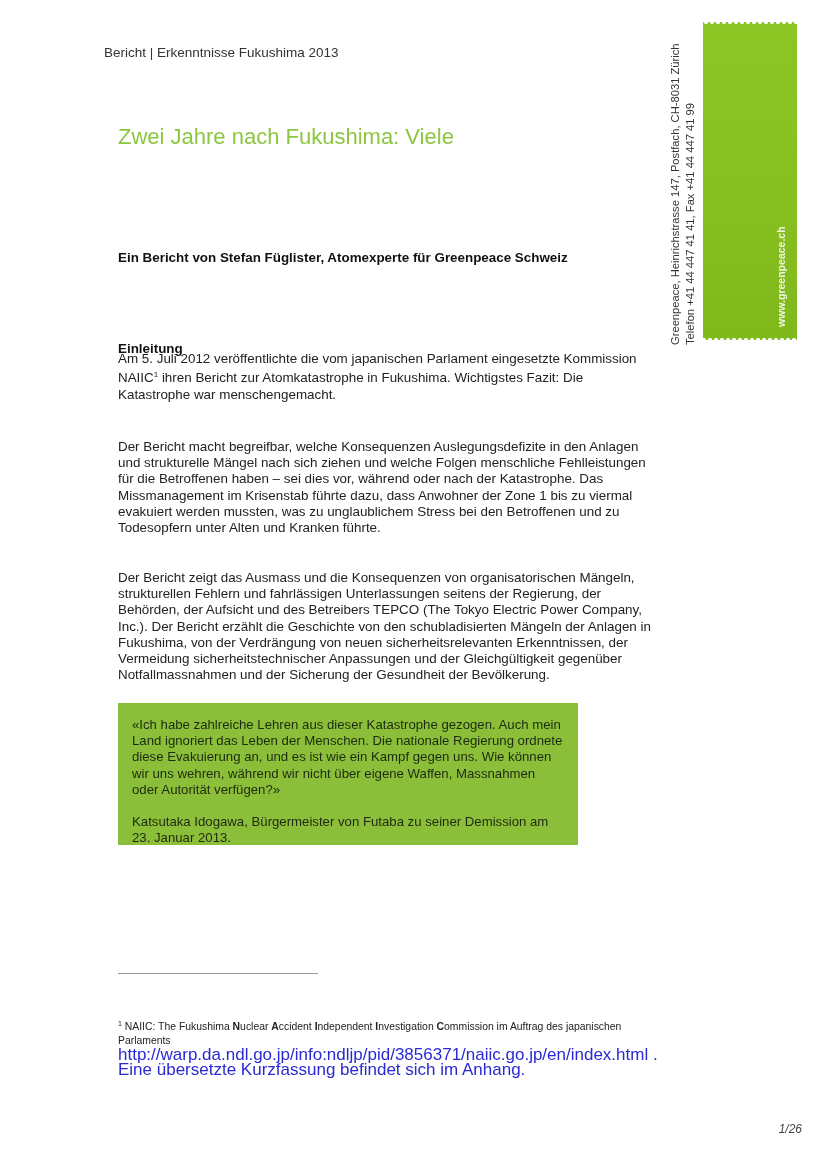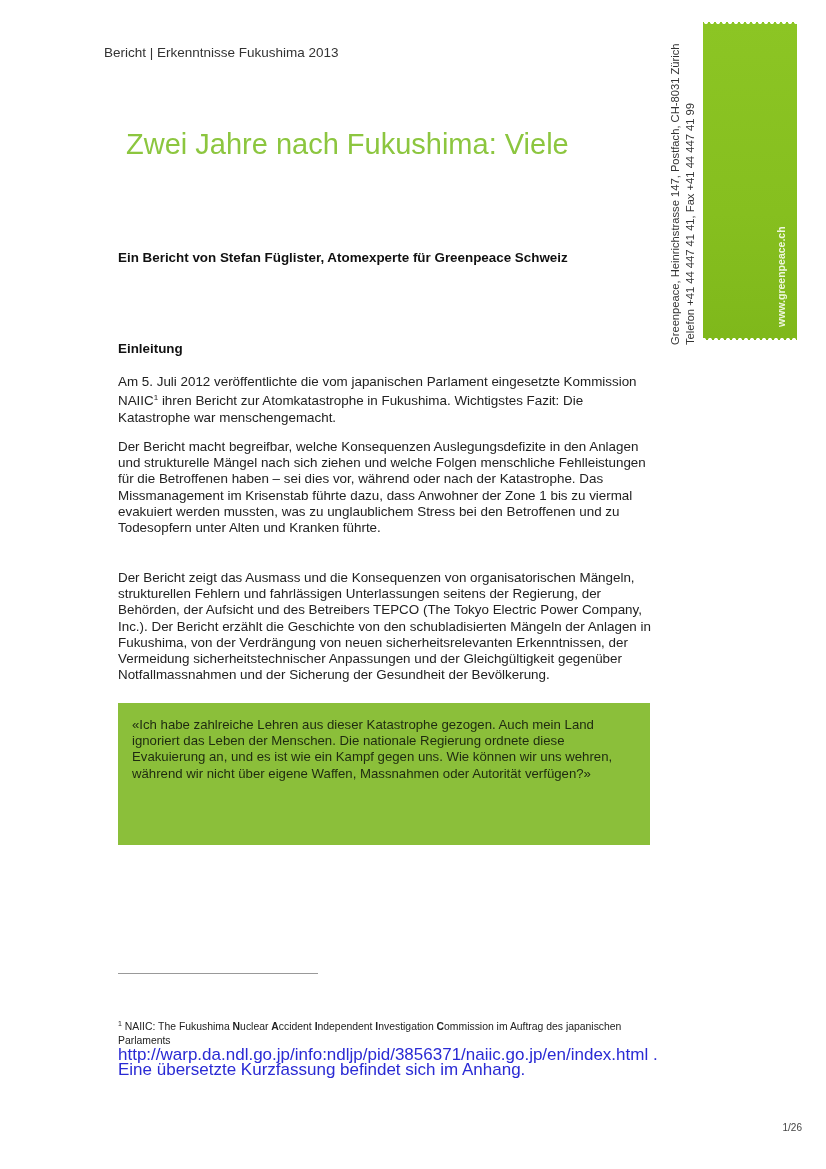--- a/index.html
+++ b/index.html
@@ -7,40 +7,40 @@
     width: 826px; height: 1169px; position: relative; overflow: hidden;
     background: #ffffff; color: #1a1a1a;
     font-family: "Liberation Sans", sans-serif;
   }
   .header {
     position: absolute; left: 104px; top: 45px;
     font-size: 13.5px; color: #333;
   }
   .title {
     position: absolute; left: 118px; top: 117px; width: 500px;
-    font-size: 29px; line-height: 39px; color: #8cc63f; font-weight: normal; margin: 8px;
+    font-size: 22px; line-height: 39px; color: #8cc63f; font-weight: normal; margin: 0;
   }
   .subtitle {
     position: absolute; left: 118px; top: 250px;
     font-size: 13.4px; font-weight: bold; color: #111;
   }
   .section-heading {
     position: absolute; left: 118px; top: 341px;
     font-size: 13.4px; font-weight: bold; color: #111;
   }
   .para {
     position: absolute; left: 118px; width: 534px;
     font-size: 13.4px; line-height: 16.2px; color: #222; margin: 0;
   }
   .para sup { font-size: 8px; }
-  #p1 { top: 374px; }
+  #p1 { top: 351px; }
   #p2 { top: 439px; }
   #p3 { top: 554px; margin-top: 16px; }
   .quote-box {
-    position: absolute; left: 118px; top: 703px; width: 532px; height: 142px;
+    position: absolute; left: 118px; top: 703px; width: 460px; height: 142px;
     background: #8bbf3a; box-sizing: border-box; padding: 14px 14px 0 14px;
     font-size: 13.2px; line-height: 16.2px; color: #1e2a10;
   }
   .quote-box p { margin: 0 0 16px 0; }
   .footnote-rule {
     position: absolute; left: 118px; top: 973px; width: 200px; height: 1px; background: #999;
   }
   .footnote {
     position: absolute; left: 118px; top: 1017px; width: 540px;
     font-size: 10.4px; line-height: 13.6px; color: #222;
@@ -71,21 +71,21 @@
     font-size: 22px; color: #fff; letter-spacing: 1px; white-space: nowrap;
     text-align: center; width: 130px; margin-left: -130px;
   }
   .gp-url {
     position: absolute; left: 72px; top: 305px;
     transform-origin: 0 0; transform: rotate(-90deg);
     font-size: 10.5px; color: #eef7dd; font-weight: bold; white-space: nowrap;
   }
   .page-number {
     position: absolute; right: 24px; top: 1122px;
-    font-size: 10px; color: #444;
+    font-size: 12px; color: #444; font-style: italic;
   }
 </style>
 </head>
 <body>
 
 <div class="header">Bericht | Erkenntnisse Fukushima 2013</div>
 
 <h1 class="title">
   <span>Zwei Jahre nach Fukushima: Viele</span><br>
   <br>
@@ -96,20 +96,21 @@
 <div class="section-heading">Einleitung</div>
 
 <p class="para" id="p1"><span>Am 5. Juli 2012 veröffentlichte die vom japanischen Parlament eingesetzte Kommission NAIIC</span><sup>1</sup><span> ihren Bericht zur Atomkatastrophe in Fukushima. Wichtigstes Fazit: Die Katastrophe war menschengemacht.</span></p>
 
 <p class="para" id="p2">Der Bericht macht begreifbar, welche Konsequenzen Auslegungsdefizite in den Anlagen und strukturelle Mängel nach sich ziehen und welche Folgen menschliche Fehlleistungen für die Betroffenen haben – sei dies vor, während oder nach der Katastrophe. Das Missmanagement im Krisenstab führte dazu, dass Anwohner der Zone 1 bis zu viermal evakuiert werden mussten, was zu unglaublichem Stress bei den Betroffenen und zu Todesopfern unter Alten und Kranken führte.</p>
 
 <p class="para" id="p3">Der Bericht zeigt das Ausmass und die Konsequenzen von organisatorischen Mängeln, strukturellen Fehlern und fahrlässigen Unterlassungen seitens der Regierung, der Behörden, der Aufsicht und des Betreibers TEPCO (The Tokyo Electric Power Company, Inc.). Der Bericht erzählt die Geschichte von den schubladisierten Mängeln der Anlagen in Fukushima, von der Verdrängung von neuen sicherheitsrelevanten Erkenntnissen, der Vermeidung sicherheitstechnischer Anpassungen und der Gleichgültigkeit gegenüber Notfallmassnahmen und der Sicherung der Gesundheit der Bevölkerung.</p>
 
 <div class="quote-box">
   <p>«Ich habe zahlreiche Lehren aus dieser Katastrophe gezogen. Auch mein Land ignoriert das Leben der Menschen. Die nationale Regierung ordnete diese Evakuierung an, und es ist wie ein Kampf gegen uns. Wie können wir uns wehren, während wir nicht über eigene Waffen, Massnahmen oder Autorität verfügen?»</p>
+  <p>Katsutaka Idogawa, Bürgermeister von Futaba zu seiner Demission am 23. Januar 2013.</p>
 </div>
 
 <div class="footnote-rule"></div>
 
 <div class="footnote">
   <sup>1</sup><span> NAIIC: The Fukushima </span><b>N</b><span>uclear </span><b>A</b><span>ccident </span><b>I</b><span>ndependent </span><b>I</b><span>nvestigation </span><b>C</b><span>ommission im Auftrag des japanischen Parlaments </span><a>http://warp.da.ndl.go.jp/info:ndljp/pid/3856371/naiic.go.jp/en/index.html . Eine übersetzte Kurzfassung befindet sich im Anhang.</a>
 </div>
 
 <div class="side-address">
   <div>Greenpeace, Heinrichstrasse 147, Postfach, CH-8031 Zürich</div>

